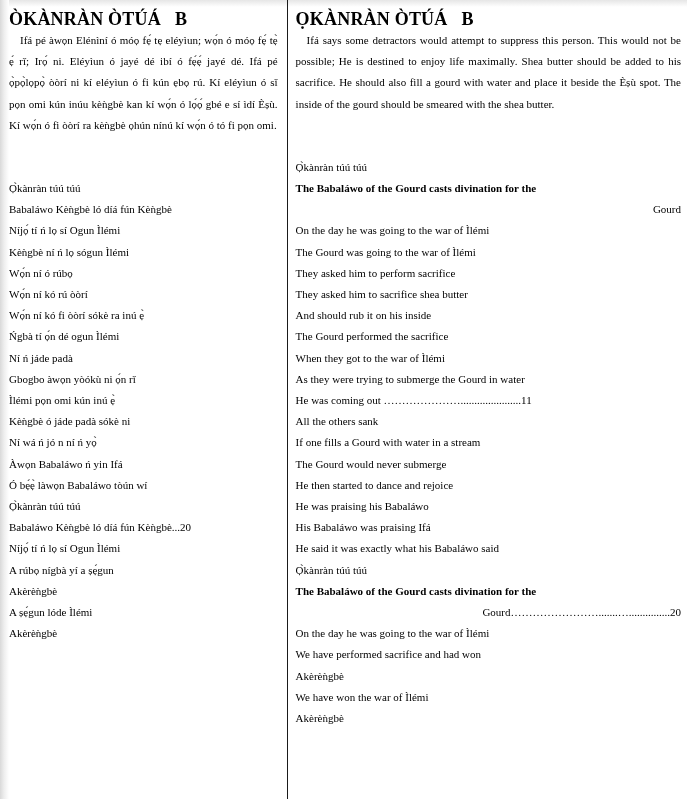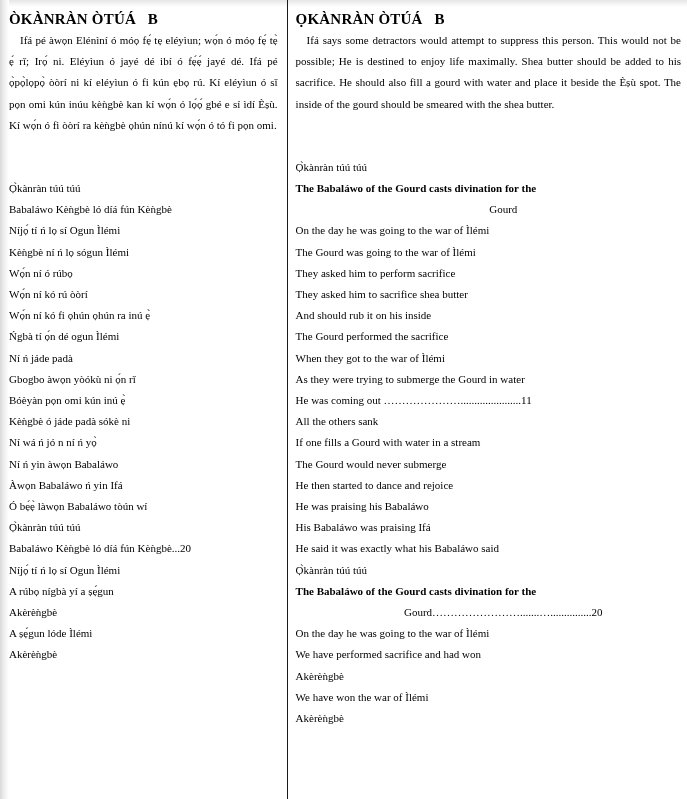--- a/index.html
+++ b/index.html
@@ -53,21 +53,21 @@
     padding-right: 9px;
   }
   #col-right {
     width: 424px;
     padding-left: 8px;
     padding-right: 6px;
     border-left: 1.6px solid #1a1a1a;
   }
   .heading {
     font-weight: bold;
-    font-size: 15px;
+    font-size: 18px;
     line-height: 20px;
     letter-spacing: 0.2px;
     margin: 0 0 1px 0;
     white-space: pre;
   }
   .para {
     font-size: 11px;
     line-height: 21.2px;
     text-align: justify;
     text-justify: inter-word;
@@ -78,21 +78,21 @@
   .verse {
     margin: 0;
     font-size: 11px;
     line-height: 21.2px;
   }
   .verse .ln {
     display: block;
     white-space: pre-wrap;
   }
   .verse .ln.indent-deep {
-    text-align: center;
+    text-align: right;
     padding-left: 30px;
   }
   .verse .ln.just {
     text-align: justify;
     text-justify: inter-word;
     display: block;
     font-weight: bold;
   }
   .gap-para {
     display: block;
@@ -117,28 +117,27 @@
 
       <span class="gap-para"></span>
 
       <div class="verse" id="left-verse">
           <span class="ln">Ọ̀kànràn túú túú</span>
           <span class="ln">Babaláwo Kèǹgbè ló díá fún Kèǹgbè</span>
           <span class="ln">Níjọ́ tí ń lọ sí Ogun Ìlémi</span>
           <span class="ln">Kèǹgbè ní ń lọ sógun Ìlémi</span>
           <span class="ln">Wọ́n ní ó rúbọ</span>
           <span class="ln">Wọ́n ní kó rú òòrí</span>
-          <span class="ln">Wọ́n ní kó fi ọhún ọhún ra inú ẹ̀</span>
+          <span class="ln">Wọ́n ní kó fi òòrí sókè ra inú ẹ̀</span>
           <span class="ln">Ńgbà tí ọ́n dé ogun Ìlémi</span>
           <span class="ln">Ní ń jáde padà</span>
           <span class="ln">Gbogbo àwọn yòókù ni ọ́n rǐ</span>
-          <span class="ln">Bóèyàn pọn omi kún inú ẹ̀</span>
+          <span class="ln">Ìlémi pọn omi kún inú ẹ̀</span>
           <span class="ln">Kèǹgbè ó jáde padà sókè ni</span>
           <span class="ln">Ní wá ń jó n ní ń yọ̀</span>
-          <span class="ln">Ní ń yin àwọn Babaláwo</span>
           <span class="ln">Àwọn Babaláwo ń yin Ifá</span>
           <span class="ln">Ó bẹ́ẹ̀ làwọn Babaláwo tòún wí</span>
           <span class="ln">Ọ̀kànràn túú túú</span>
           <span class="ln">Babaláwo Kèǹgbè ló díá fún Kèǹgbè...20</span>
           <span class="ln">Níjọ́ tí ń lọ sí Ogun Ìlémi</span>
           <span class="ln">A rúbọ nígbà yí a ṣẹ́gun</span>
           <span class="ln">Akèrèǹgbè</span>
           <span class="ln">A ṣẹ́gun lóde Ìlémi</span>
           <span class="ln">Akèrèǹgbè</span>
         </div>

